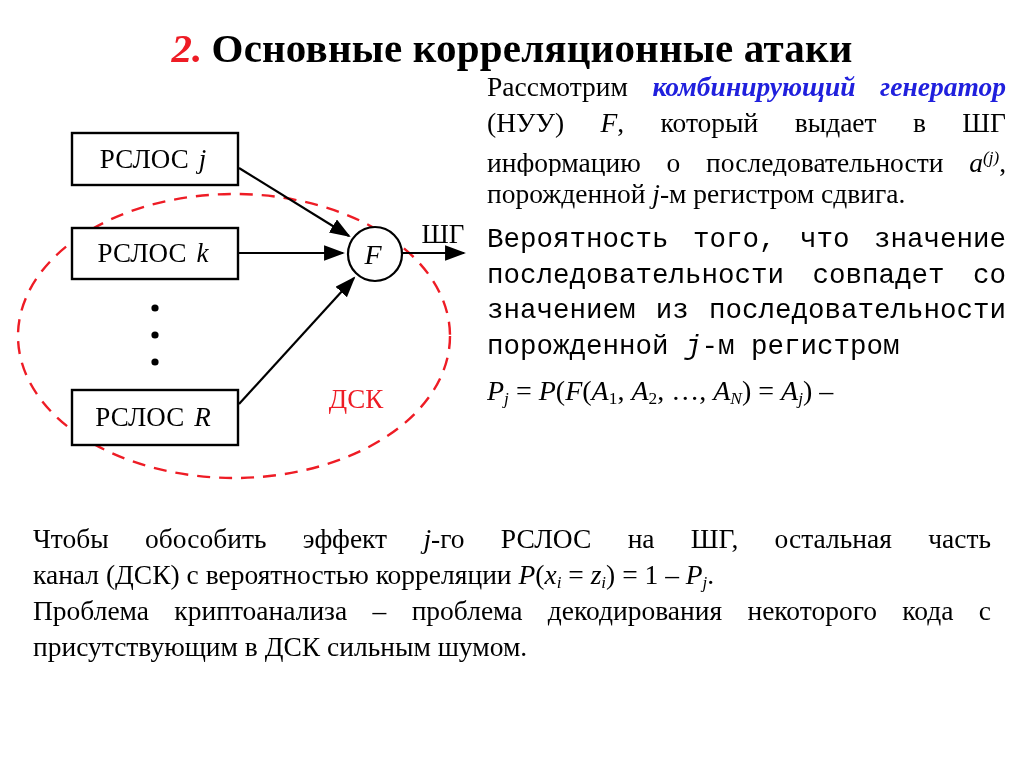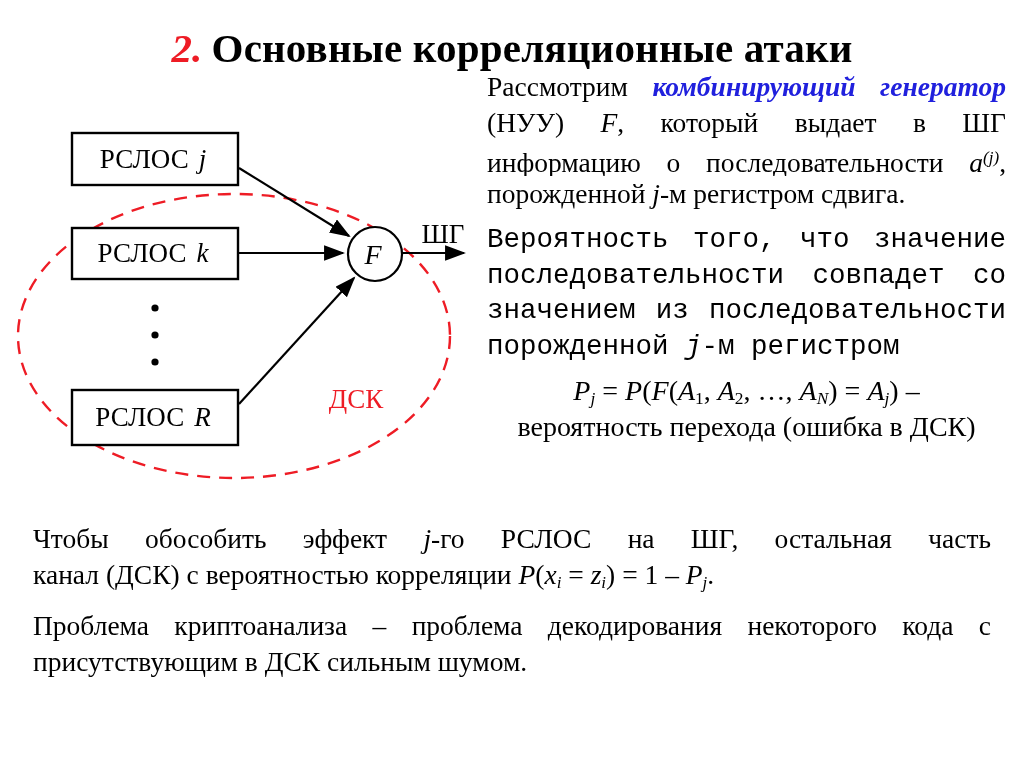--- a/index.html
+++ b/index.html
@@ -16,25 +16,25 @@
   .title .num{color:var(--red);font-style:italic;margin-right:9px;}
   .diagram{position:absolute;left:0;top:0;width:1024px;height:767px;}
 
   .rcol{position:absolute;left:487px;top:69px;width:519px;font-size:27.5px;}
   .bottom{position:absolute;left:33px;top:521px;width:958px;font-size:27.5px;}
 
   .tline{height:35.5px;line-height:35.5px;overflow:hidden;white-space:normal;}
   .bottom .tline{height:36px;line-height:36px;}
   .a-j{text-align:justify;}
   .a-j::after{content:"";display:inline-block;width:100%;height:0;}
-  .a-c{text-align:center;}
+  .a-c{}
   .a-l{text-align:left;}
   .p-gap{margin-top:11px;font-family:Liberation Mono, monospace;}
   .formula{margin-top:9px;font-size:28px;}
-  .p-gap-b{margin-top:15px;}
+  .p-gap-b{}
 
   .sg-n{}
   .sg-i{font-style:italic;}
   .sg-bib{color:var(--blue);font-style:italic;font-weight:bold;}
   .sg-supi{font-style:italic;font-size:0.62em;vertical-align:0.55em;}
   .sg-sub{font-size:0.62em;vertical-align:-0.25em;}
   .sg-subi{font-style:italic;font-size:0.62em;vertical-align:-0.25em;}
 
   .svgtext{font-family:"Liberation Serif", serif;}
 </style>
@@ -89,21 +89,20 @@
       <div class="tline a-l"><span class="sg-n">порожденной </span><span class="sg-i">j</span><span class="sg-n">-м регистром сдвига.</span></div>
     </div>
   <div class="para p-gap">
       <div class="tline a-j"><span class="sg-n">Вероятность того, что значение выходной</span></div>
       <div class="tline a-j"><span class="sg-n">последовательности совпадет со</span></div>
       <div class="tline a-j"><span class="sg-n">значением из последовательности </span><span class="sg-i">a</span><span class="sg-supi">(j)</span><span class="sg-n">,</span></div>
       <div class="tline a-l"><span class="sg-n">порожденной </span><span class="sg-i">j</span><span class="sg-n">-м регистром сдвига</span></div>
     </div>
   <div class="para formula">
       <div class="tline a-c"><span class="sg-i">P</span><span class="sg-subi">j</span><span class="sg-n"> = </span><span class="sg-i">P</span><span class="sg-n">(</span><span class="sg-i">F</span><span class="sg-n">(</span><span class="sg-i">A</span><span class="sg-sub">1</span><span class="sg-n">, </span><span class="sg-i">A</span><span class="sg-sub">2</span><span class="sg-n">, …, </span><span class="sg-i">A</span><span class="sg-subi">N</span><span class="sg-n">) = </span><span class="sg-i">A</span><span class="sg-subi">j</span><span class="sg-n">) –</span></div>
-      <div class="tline a-c"><span class="sg-n">вероятность перехода (ошибка в ДСК)</span></div>
     </div>
 </div>
 
 <div class="bottom">
   <div class="para">
       <div class="tline a-j"><span class="sg-n">Чтобы обособить эффект </span><span class="sg-i">j</span><span class="sg-n">-го РСЛОС на ШГ, остальная часть</span></div>
       <div class="tline a-l"><span class="sg-n">канал (ДСК) с вероятностью корреляции </span><span class="sg-i">P</span><span class="sg-n">(</span><span class="sg-i">x</span><span class="sg-subi">i</span><span class="sg-n"> = </span><span class="sg-i">z</span><span class="sg-subi">i</span><span class="sg-n">) = 1 – </span><span class="sg-i">P</span><span class="sg-subi">j</span><span class="sg-n">.</span></div>
     </div>
   <div class="para p-gap-b">
       <div class="tline a-j"><span class="sg-n">Проблема криптоанализа – проблема декодирования некоторого кода с</span></div>

